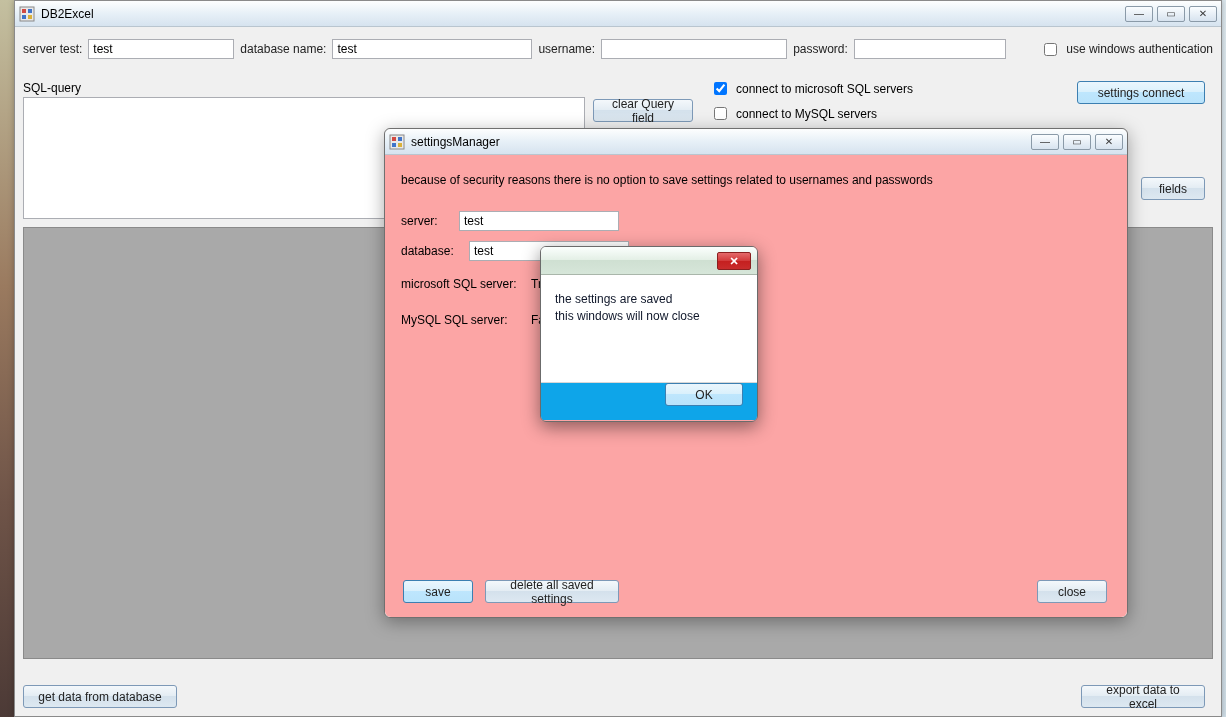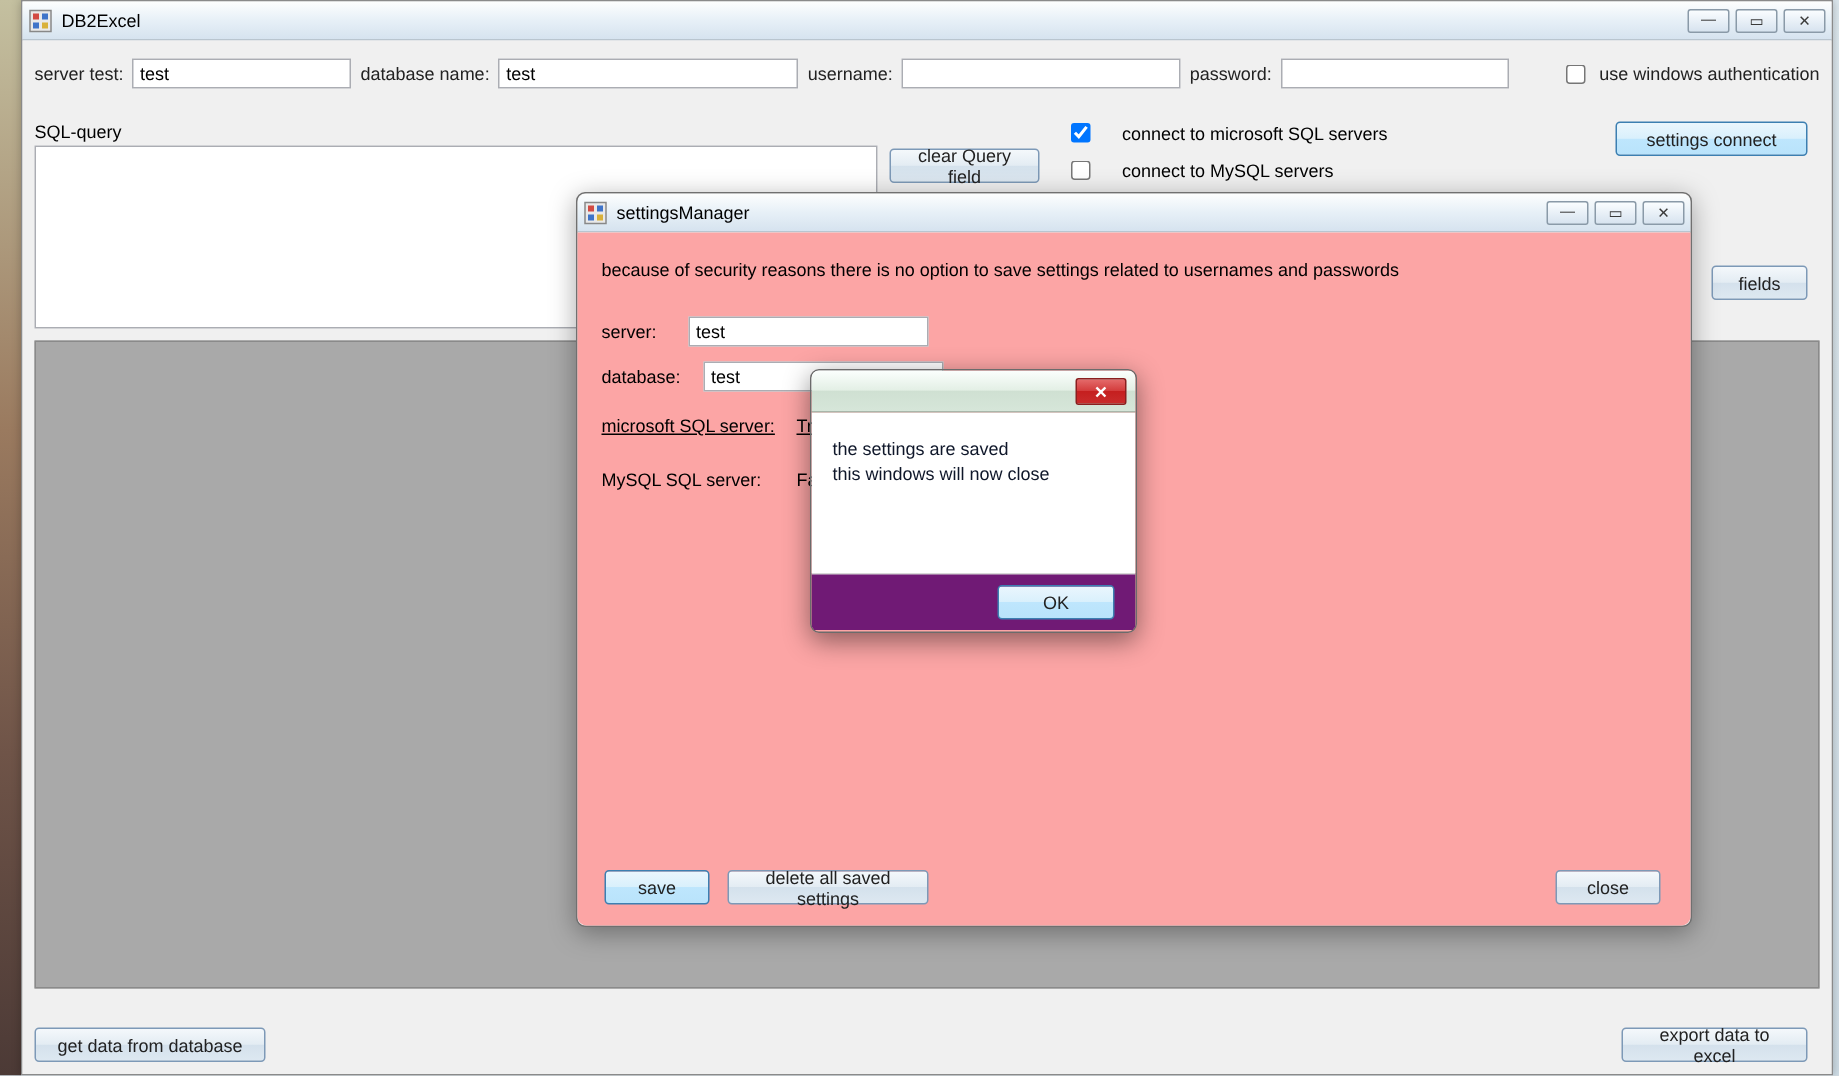--- a/index.html
+++ b/index.html
@@ -82,21 +82,21 @@
     display:inline-flex; align-items:center; justify-content:center;
   }
   .btn.highlighted {
     border-color:#3c7fb1;
     background: linear-gradient(to bottom,#eaf6fd 0,#d9f0fc 49%,#bee6fd 50%,#b9e3fb 100%);
   }
 
   .clear-query-btn { position:absolute; left:578px; top:72px; width:100px; }
 
   .checkbox-col { position:absolute; left:695px; top:52px; display:flex; flex-direction:column; gap:6px; }
-  .checkbox-col label { display:flex; align-items:center; gap:18px; }
+  .checkbox-col label { display:flex; align-items:center; gap:6px; }
 
   .settings-mgr-btn { position:absolute; right:16px; top:54px; width:128px; }
 
   .fields-btn { position:absolute; right:16px; top:150px; width:64px; }
 
   .data-area {
     position:absolute; left:8px; top:200px; right:8px; height:432px;
     background:#a9a9a9;
     border:1px solid #8a8a8a;
   }
@@ -158,22 +158,22 @@
   .msgbox .mb-body {
     height: calc(100% - 28px - 38px - 1px);
     background:#fff;
     padding:16px 14px;
     font-size:12px; line-height:1.4;
     color:#0f172a;
   }
   .msgbox .mb-footer {
     height:38px;
     border-top:1px solid #d7d7d7;
-    background:#701a75;
-    display:flex; align-items:center; justify-content:flex-end;
+    background:#0ea5e9;
+    display:flex; align-items:flex-start; justify-content:flex-end;
     padding-right:14px;
   }
   .msgbox .mb-ok { width:78px; }
 
   
   .wall {
     position:absolute; left:0; top:0; width:14px; height:717px;
     background: linear-gradient(to bottom,#c4c0a0 0,#9a7a5f 40%,#6f5448 70%,#4c3a36 100%);
   }
 </style>
@@ -277,21 +277,21 @@
     <div class="security-note">because of security reasons there is no option to save settings related to usernames and passwords</div>
 
     <div class="sm-row" style="left:16px; top:56px;">
       <span class="lbl" style="width:48px">server:</span>
       <input class="txt-input" value="test" style="">
     </div>
     <div class="sm-row" style="left:16px; top:86px;">
       <span class="lbl" style="width:58px">database:</span>
       <input class="txt-input" value="test" style="">
     </div>
-    <div class="sm-row" style="left:16px; top:122px;text-decoration:underline;">
+    <div class="sm-row" style="left:16px; top:122px;">
       <span class="lbl" style="width:120px">microsoft SQL server:</span>
       <span>True</span>
     </div>
     <div class="sm-row" style="left:16px; top:158px;">
       <span class="lbl" style="width:120px">MySQL SQL server:</span>
       <span>False</span>
     </div>
 
     <button class="btn highlighted sm-save-btn">save</button>
     <button class="btn sm-delete-btn">delete all saved settings</button>

